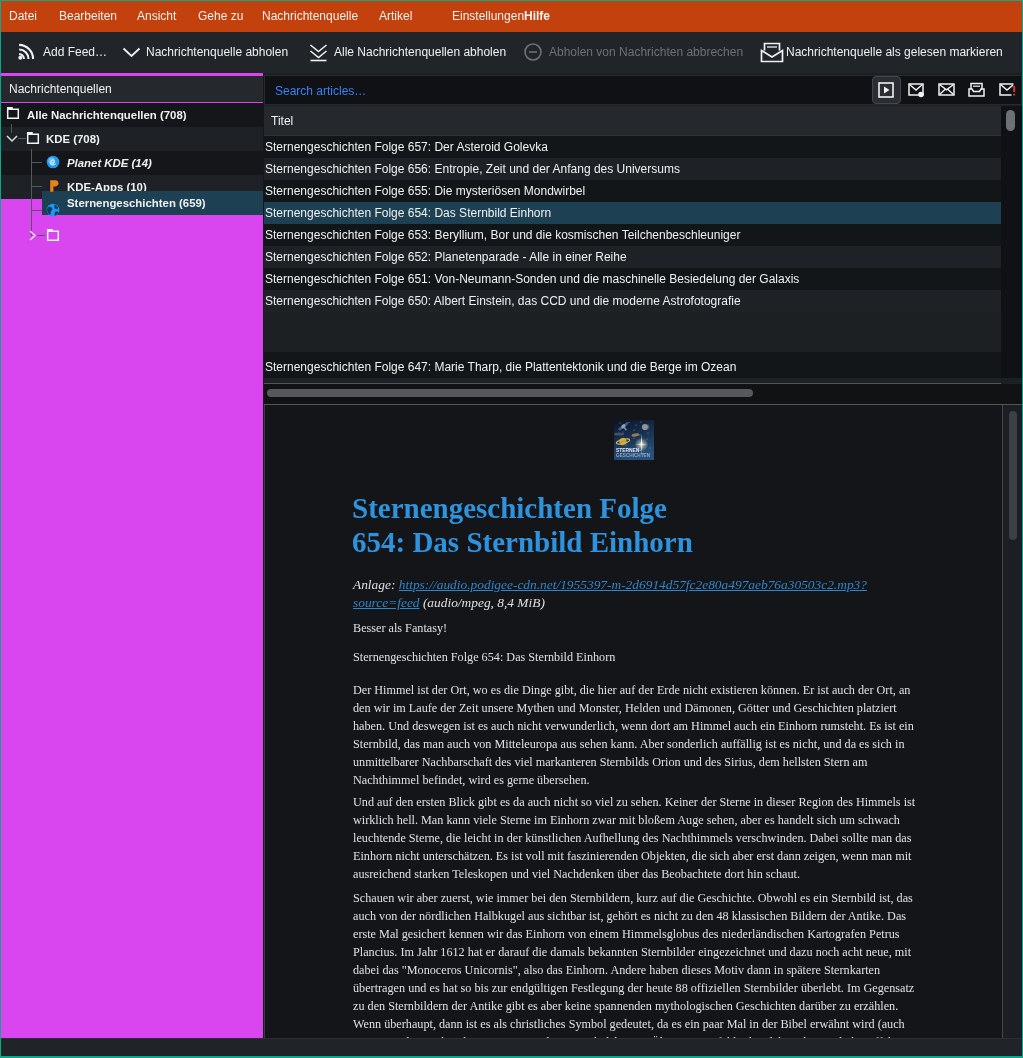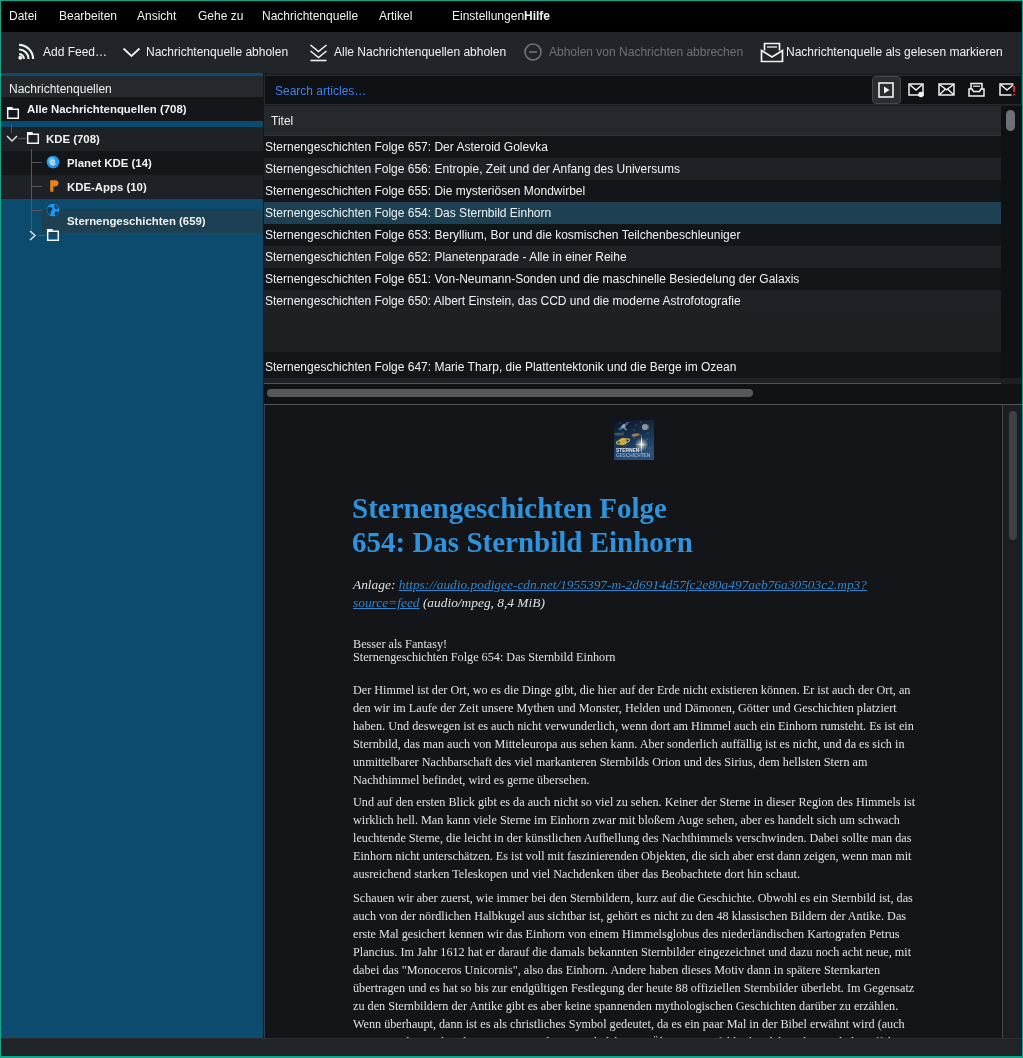--- a/index.html
+++ b/index.html
@@ -2,27 +2,27 @@
 <html><head>
 <meta charset="utf-8">
 <style>
   html,body{margin:0;padding:0;width:1023px;height:1058px;overflow:hidden;background:#121416;}
   *{box-sizing:border-box;}
   .abs{position:absolute;}
   body{font-family:"Liberation Sans",sans-serif;}
   #win{position:absolute;left:0;top:0;width:1023px;height:1058px;background:#15171a;
        border-top:1px solid #0aa98c;border-left:1px solid #0aa98c;border-right:1px solid #0aa98c;border-bottom:2px solid #0aa98c;}
   .ui{color:#eff1f2;font-size:12px;white-space:nowrap;}
-  .menubar{left:0;top:0;width:1021px;height:31px;background:#000000;}
+  .menubar{left:0;top:0;width:1021px;height:31px;background:#c2410c;}
   .menuitem{position:absolute;top:0;height:31px;line-height:31px;}
   .toolbar{left:0;top:31px;width:1021px;height:41px;background:#212529;}
   .tbtext{position:absolute;top:0;height:41px;line-height:41px;}
   .dis{color:#6d7275;}
   
-  #lp{left:0;top:72px;width:262px;height:965px;background:#0c4a6e;overflow:hidden;}
+  #lp{left:0;top:72px;width:262px;height:965px;background:#d946ef;overflow:hidden;}
   #lph{position:absolute;left:0;top:3px;width:262px;height:26px;background:#25282c;}
   #lph span{position:absolute;left:8px;top:0;height:27px;line-height:27px;}
   .trow{position:absolute;left:0;width:262px;height:24px;}
   .trow .txt{position:absolute;top:0;height:24px;line-height:24px;font-weight:bold;font-size:11.4px;}
   
   #rp{left:263px;top:72px;width:758px;height:965px;background:#1d2023;}
   #search{position:absolute;left:0;top:2px;width:758px;height:30px;background:#0f1114;border:1px solid #26292d;}
   #search .ph{position:absolute;left:10px;top:0;height:30px;line-height:30px;color:#3b82f6;}
   #titel{position:absolute;left:0;top:33px;width:737px;height:30px;background:#25282c;border-bottom:1px solid #303438;}
   #titel span{position:absolute;left:7px;top:0;height:30px;line-height:30px;}
@@ -80,33 +80,33 @@
         <path d="M1.5 8.5 L12 15 L22.5 8.5 L22.5 19.5 L1.5 19.5 Z"></path>
       </g>
       <line x1="7" y1="5" x2="17" y2="5" stroke="#eff1f2" stroke-width="1.3"></line>
     </svg>
   </div>
 
   <div class="abs ui" id="lp">
     <div id="lph">
         <span>Nachrichtenquellen</span>
       </div>
-    <div class="trow" style="top:24px;background:#141619;">
+    <div class="trow" style="top:30px;background:#141619;">
         <span class="txt" style="left:26px;">Alle Nachrichtenquellen (708)</span>
       </div>
     <div class="trow" style="top:54px;background:#1e2125;">
         <span class="txt" style="left:45px;">KDE (708)</span>
       </div>
     <div class="trow" style="top:78px;background:#141619;">
-        <span class="txt" style="left:66px;">Planet KDE (14)</span>
+        <span class="txt" style="left:66px;font-style:italic;">Planet KDE (14)</span>
       </div>
     <div class="trow" style="top:102px;background:#1e2125;">
         <span class="txt" style="left:66px;">KDE-Apps (10)</span>
       </div>
-    <div class="trow" style="top:136px;">
+    <div class="trow" style="top:118px;">
         <div style="position:absolute;left:41px;top:0;width:221px;height:24px;background:#1d4152;"></div>
         <span class="txt" style="left:66px;">Sternengeschichten (659)</span>
       </div>
     <div id="treelines">
       <div class="abs" style="left:10px;top:51px;width:1px;height:9px;background:#54585c;"></div>
       <div class="abs" style="left:17px;top:65px;width:8px;height:1px;background:#54585c;"></div>
       <div class="abs" style="left:30px;top:76px;width:1px;height:87px;background:#54585c;"></div>
       <div class="abs" style="left:31px;top:89px;width:10px;height:1px;background:#54585c;"></div>
       <div class="abs" style="left:31px;top:113px;width:10px;height:1px;background:#54585c;"></div>
       <div class="abs" style="left:31px;top:137px;width:10px;height:1px;background:#54585c;"></div>
@@ -269,21 +269,21 @@
         <circle cx="27.5" cy="24.5" r="7" fill="url(#glow)"></circle>
         <path d="M27.5 14 L28.1 23.5 L27.5 35 L26.9 23.5 Z" fill="#fdfbee"></path>
         <path d="M21 24.5 L27 24 L34 24.5 L27 25 Z" fill="#fdfbee" opacity="0.75"></path>
         <g fill="#d6deea" font-family="Liberation Sans" font-weight="bold">
           <text x="2" y="31.8" font-size="4.9" fill="#e3e9f2">STERNEN-</text>
           <text x="2" y="37.3" font-size="4.7" fill="#93a9c6">GESCHICHTEN</text>
         </g>
       </svg>
       <div class="abs ser" style="left:87px;top:86px;font-size:29px;line-height:34px;font-weight:bold;color:#2e93dc;white-space:nowrap;">Sternengeschichten Folge<br>654: Das Sternbild Einhorn</div>
       <div class="abs ser" style="left:88px;top:171px;font-size:13.4px;line-height:18px;font-style:italic;white-space:nowrap;"><b style="font-weight:normal;">Anlage:</b> <span style="color:#2f86cc;text-decoration:underline;">https://audio.podigee-cdn.net/1955397-m-2d6914d57fc2e80a497aeb76a30503c2.mp3?<br>source=feed</span> (audio/mpeg, 8,4 MiB)</div>
-      <div class="abs ser body" style="top:214px;margin-top:16px;">Besser als Fantasy!</div>
+      <div class="abs ser body" style="top:214px;">Besser als Fantasy!</div>
       <div class="abs ser body" style="top:243px;">Sternengeschichten Folge 654: Das Sternbild Einhorn</div>
       <div class="abs ser body" style="top:276px;">Der Himmel ist der Ort, wo es die Dinge gibt, die hier auf der Erde nicht existieren können. Er ist auch der Ort, an<br>den wir im Laufe der Zeit unsere Mythen und Monster, Helden und Dämonen, Götter und Geschichten platziert<br>haben. Und deswegen ist es auch nicht verwunderlich, wenn dort am Himmel auch ein Einhorn rumsteht. Es ist ein<br>Sternbild, das man auch von Mitteleuropa aus sehen kann. Aber sonderlich auffällig ist es nicht, und da es sich in<br>unmittelbarer Nachbarschaft des viel markanteren Sternbilds Orion und des Sirius, dem hellsten Stern am<br>Nachthimmel befindet, wird es gerne übersehen.</div>
       <div class="abs ser body" style="top:388px;">Und auf den ersten Blick gibt es da auch nicht so viel zu sehen. Keiner der Sterne in dieser Region des Himmels ist<br>wirklich hell. Man kann viele Sterne im Einhorn zwar mit bloßem Auge sehen, aber es handelt sich um schwach<br>leuchtende Sterne, die leicht in der künstlichen Aufhellung des Nachthimmels verschwinden. Dabei sollte man das<br>Einhorn nicht unterschätzen. Es ist voll mit faszinierenden Objekten, die sich aber erst dann zeigen, wenn man mit<br>ausreichend starken Teleskopen und viel Nachdenken über das Beobachtete dort hin schaut.</div>
       <div class="abs ser body" style="top:484px;">Schauen wir aber zuerst, wie immer bei den Sternbildern, kurz auf die Geschichte. Obwohl es ein Sternbild ist, das<br>auch von der nördlichen Halbkugel aus sichtbar ist, gehört es nicht zu den 48 klassischen Bildern der Antike. Das<br>erste Mal gesichert kennen wir das Einhorn von einem Himmelsglobus des niederländischen Kartografen Petrus<br>Plancius. Im Jahr 1612 hat er darauf die damals bekannten Sternbilder eingezeichnet und dazu noch acht neue, mit<br>dabei das "Monoceros Unicornis", also das Einhorn. Andere haben dieses Motiv dann in spätere Sternkarten<br>übertragen und es hat so bis zur endgültigen Festlegung der heute 88 offiziellen Sternbilder überlebt. Im Gegensatz<br>zu den Sternbildern der Antike gibt es aber keine spannenden mythologischen Geschichten darüber zu erzählen.<br>Wenn überhaupt, dann ist es als christliches Symbol gedeutet, da es ein paar Mal in der Bibel erwähnt wird (auch<br>wenn man heute eher der Meinung ist, dass es sich dabei um Übersetzungsfehler handelt und eigentlich Büffel,</div>
 
       <div style="position:absolute;left:737px;top:0;width:21px;height:633px;background:#1b1e22;border-left:1px solid #44484c;"></div>
       <div style="position:absolute;left:744px;top:6px;width:8px;height:129px;background:#3c4145;border-radius:4px;"></div>
     </div>
   </div>
 

